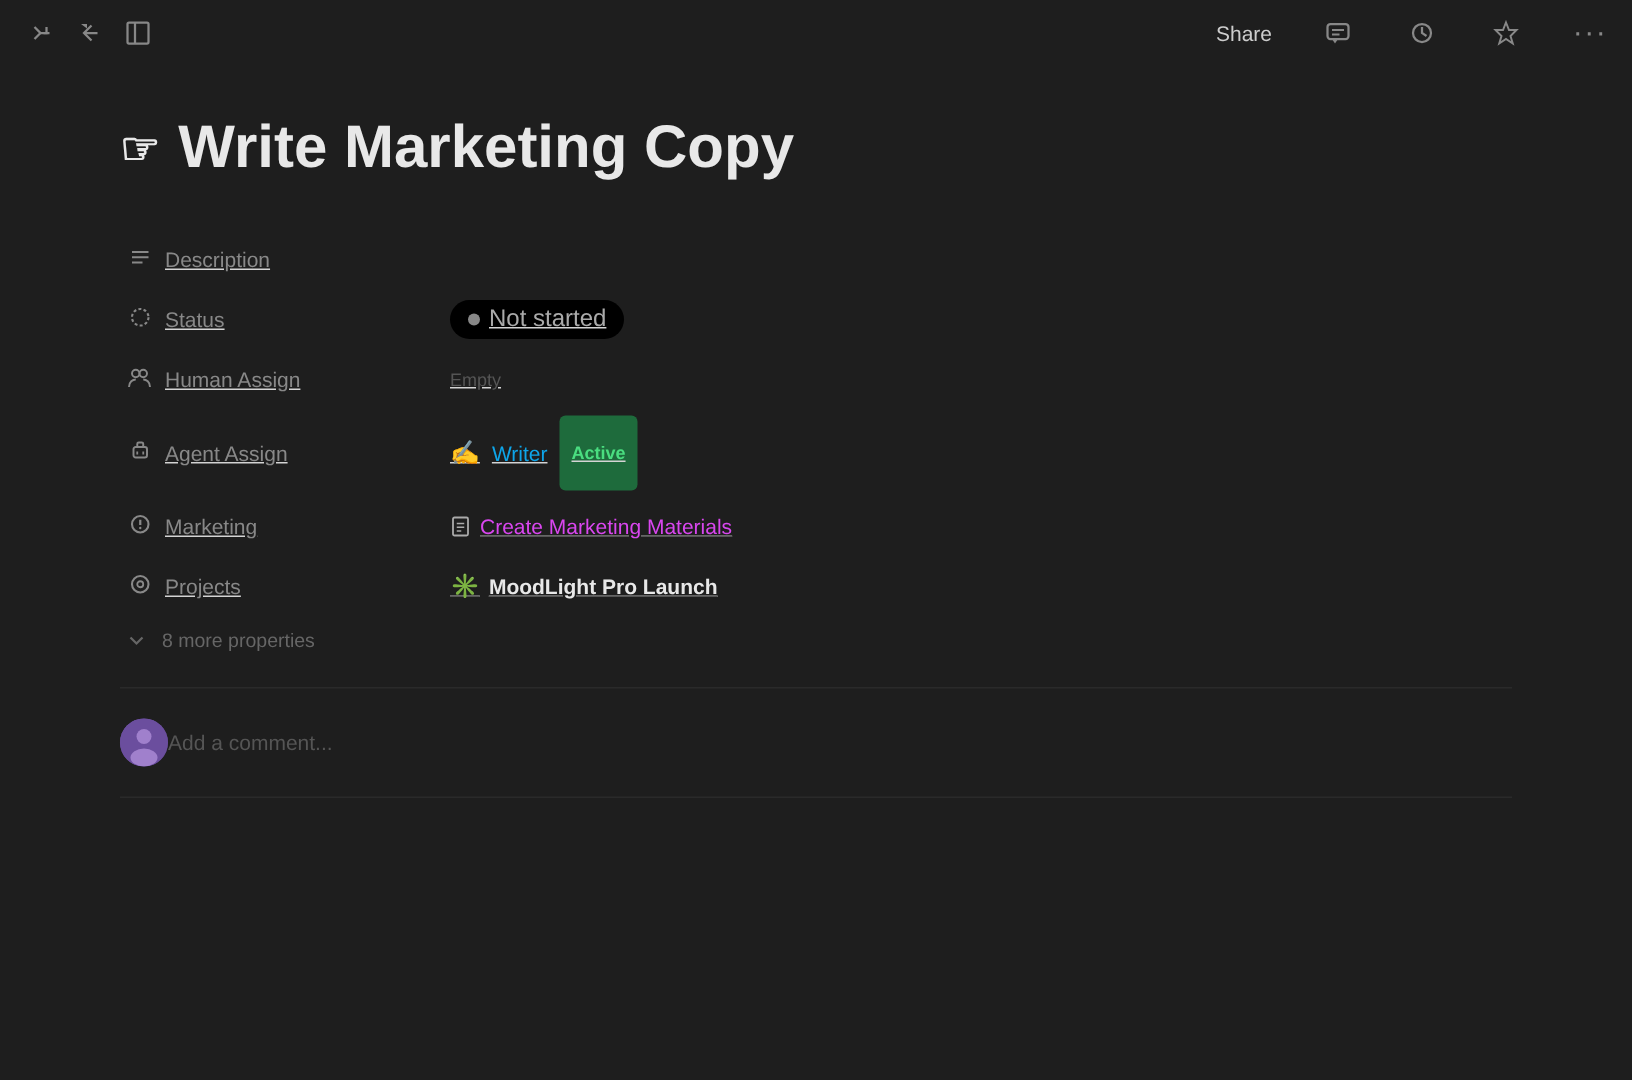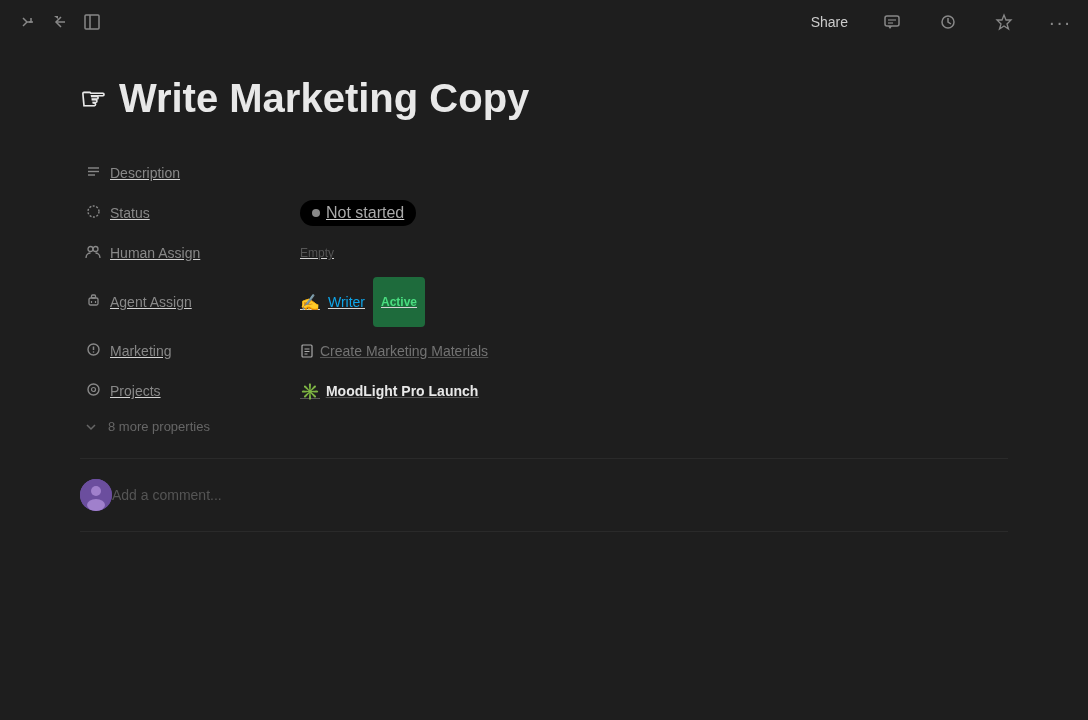--- a/index.html
+++ b/index.html
@@ -132,21 +132,21 @@
     .empty-text {
       color: #555;
       font-size: 12px;
     }
 
     
     .blocking-link {
       display: flex;
       align-items: center;
       gap: 6px;
-      color: #737373;
+      color: #d946ef;
       font-size: 14px;
       font-weight: 500;
       cursor: pointer;
       text-decoration: underline;
       text-decoration-color: #555;
     }
 
     
     .projects-link {
       display: flex;

